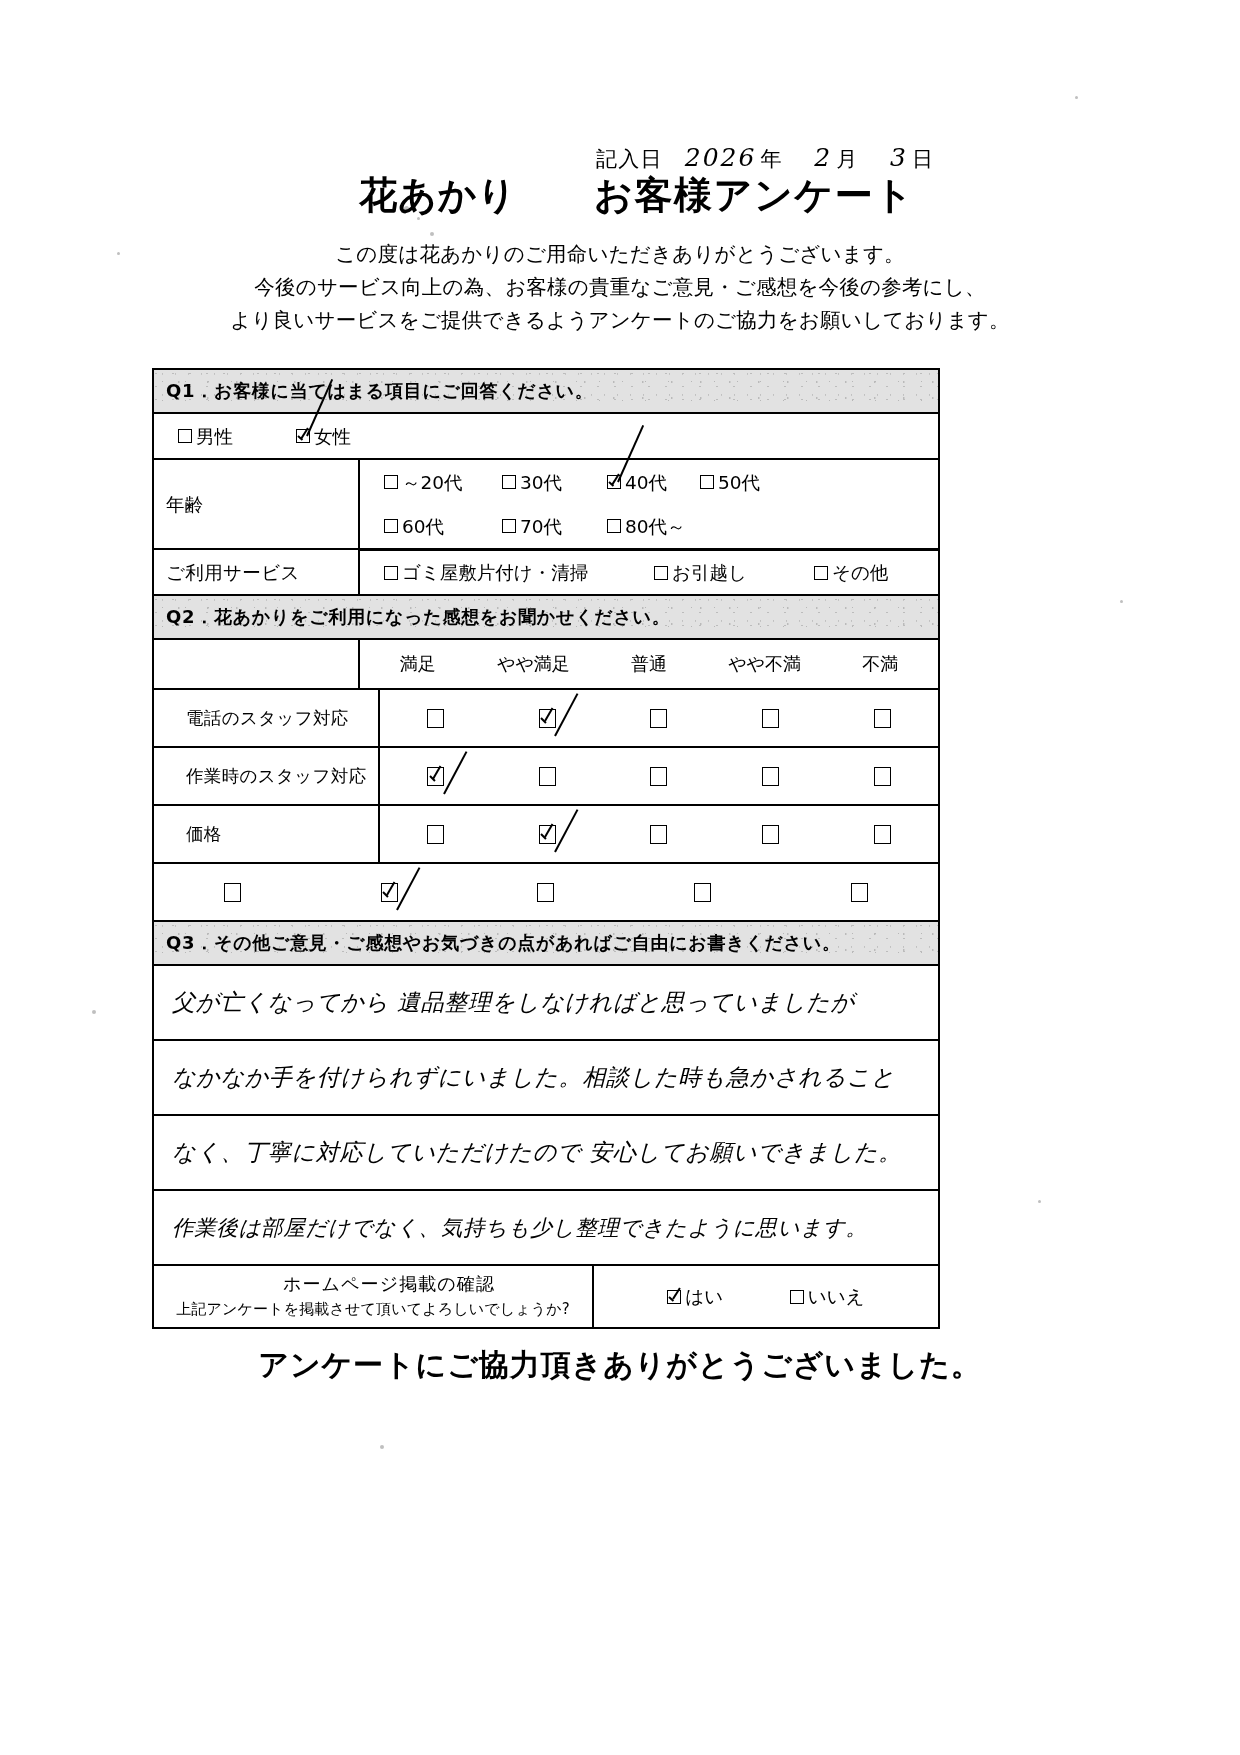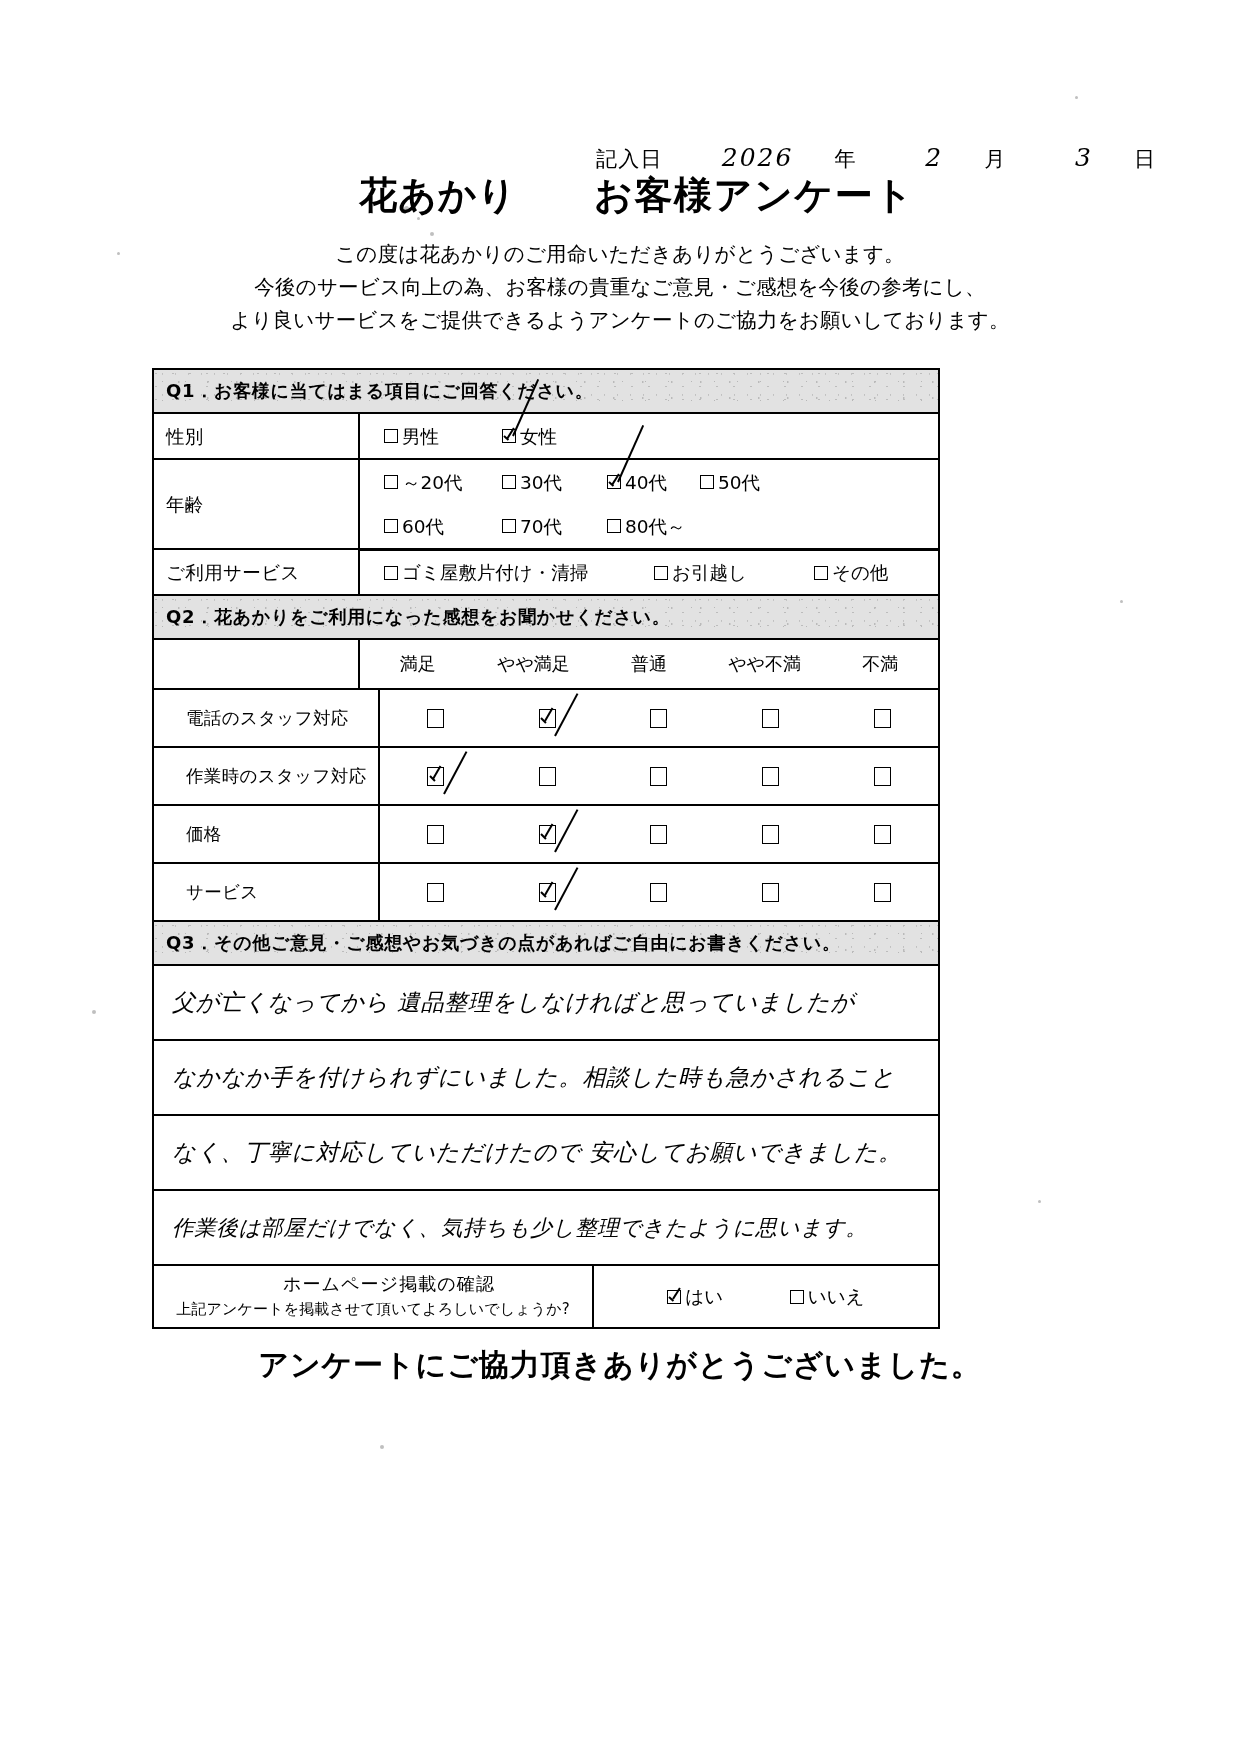--- a/index.html
+++ b/index.html
@@ -33,21 +33,20 @@
 
   
   .date-line {
     position: absolute;
     top: 143px;
     left: 596px;
     display: flex;
     align-items: baseline;
     font-size: 21px;
     letter-spacing: .04em;
-    gap: 37px;
   }
   .date-label {
     font-size: 21px;
     font-family: "DejaVu Sans", "Liberation Sans", sans-serif;
     letter-spacing: .06em;
   }
   .hw {
     font-family: "DejaVu Serif", "Liberation Serif", serif;
     font-style: italic;
   }
@@ -361,21 +360,20 @@
     <div>この度は花あかりのご用命いただきありがとうございます。</div>
     <div>今後のサービス向上の為、お客様の貴重なご意見・ご感想を今後の参考にし、</div>
     <div>より良いサービスをご提供できるようアンケートのご協力をお願いしております。</div>
   </div>
 
   <div class="form">
 
     <div class="qbar"><span>Q1．お客様に当てはまる項目にご回答ください。</span></div>
 
     <div class="rowgrid">
-      <div class="rlabel">性別</div>
       <div class="rbody">
         <div class="subrow">
           <span class="opt" style="width:118px">
             <span class="box"></span>
             <span>男性</span>
           </span>
           <span class="opt">
             <span class="box checked">
                 <span class="leader"></span>
               </span>
@@ -521,21 +519,20 @@
         <div>
             <span class="q2box"></span>
           </div>
         <div>
             <span class="q2box"></span>
           </div>
       </div>
     </div>
 
     <div class="q2row">
-      <div class="rlabel">サービス</div>
       <div class="q2cells">
         <div>
             <span class="q2box"></span>
           </div>
         <div>
             <span class="q2box checked">
               <span class="q2lead"></span>
             </span>
           </div>
         <div>

